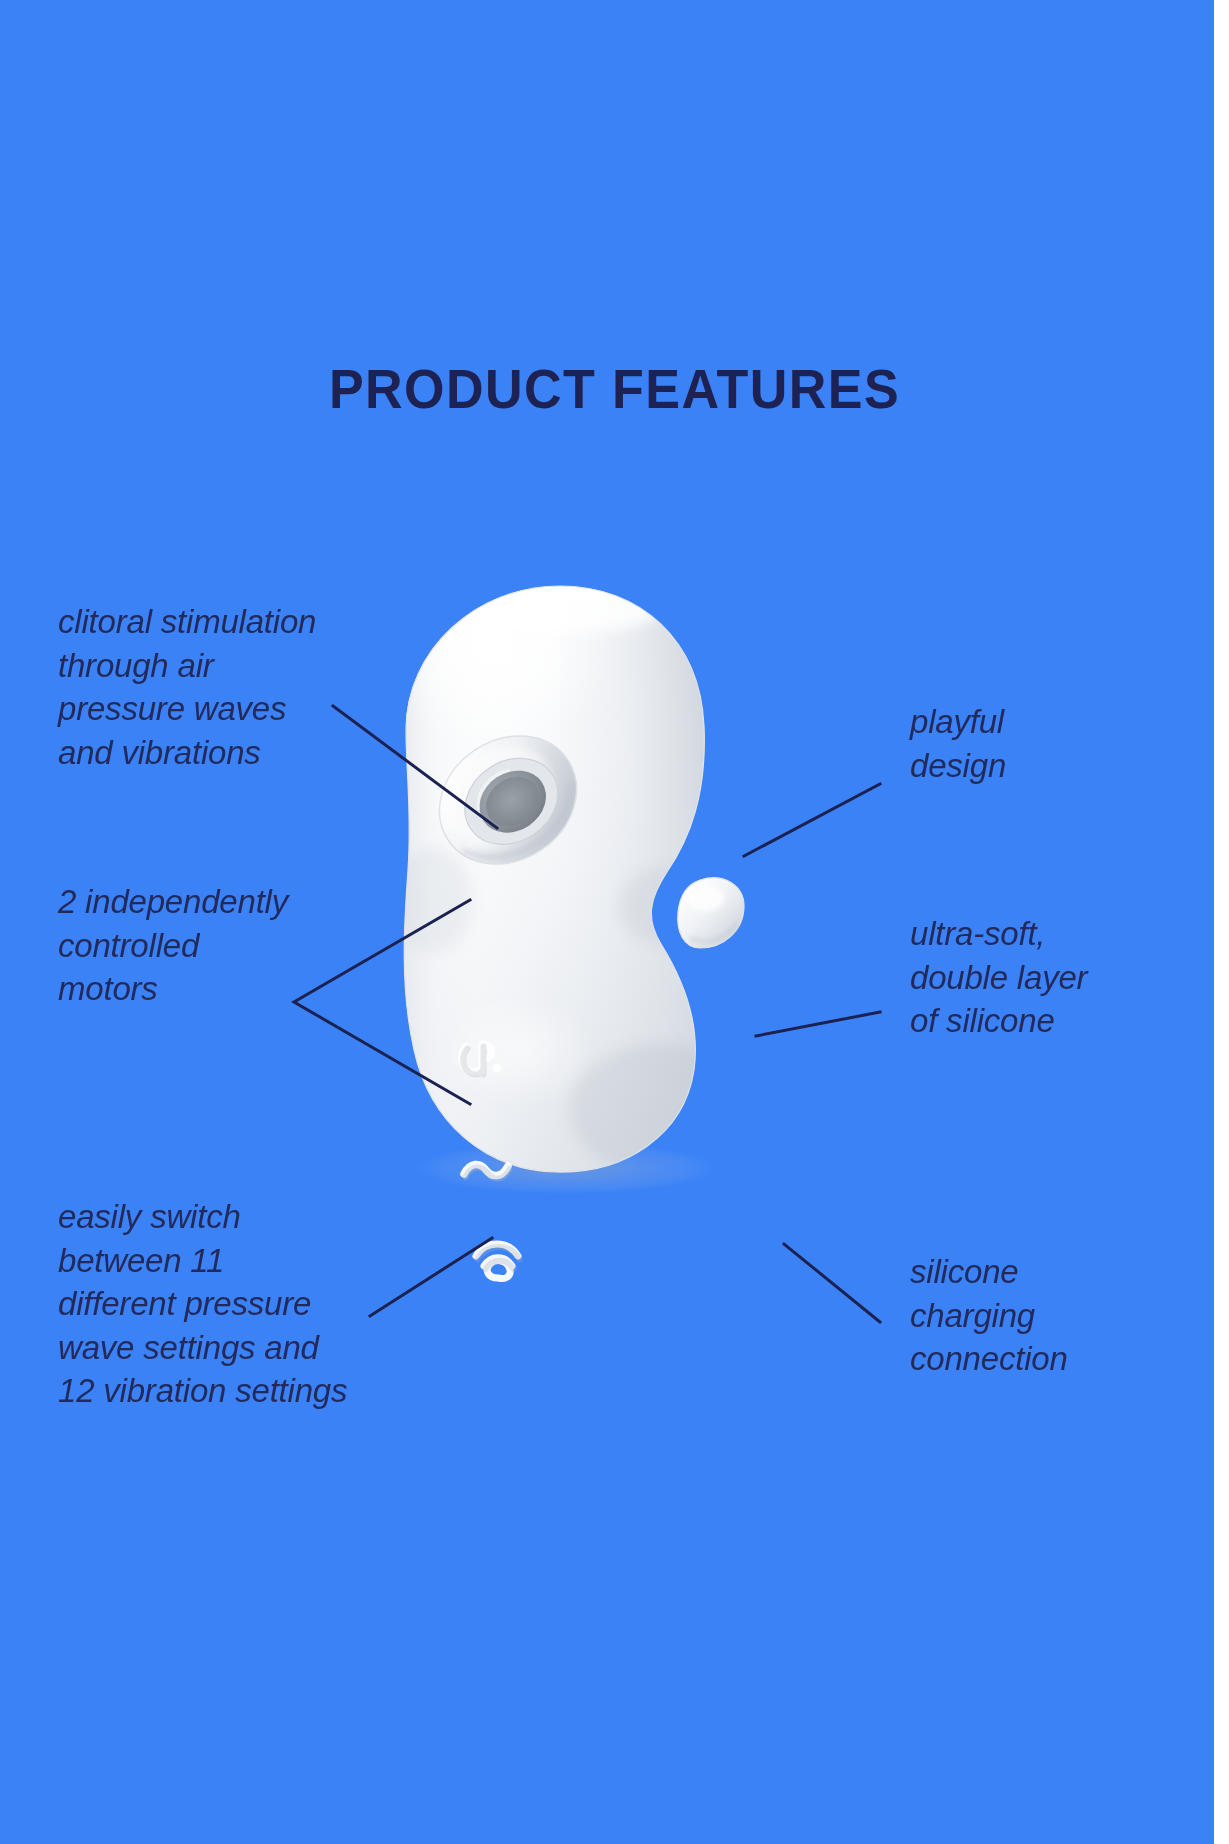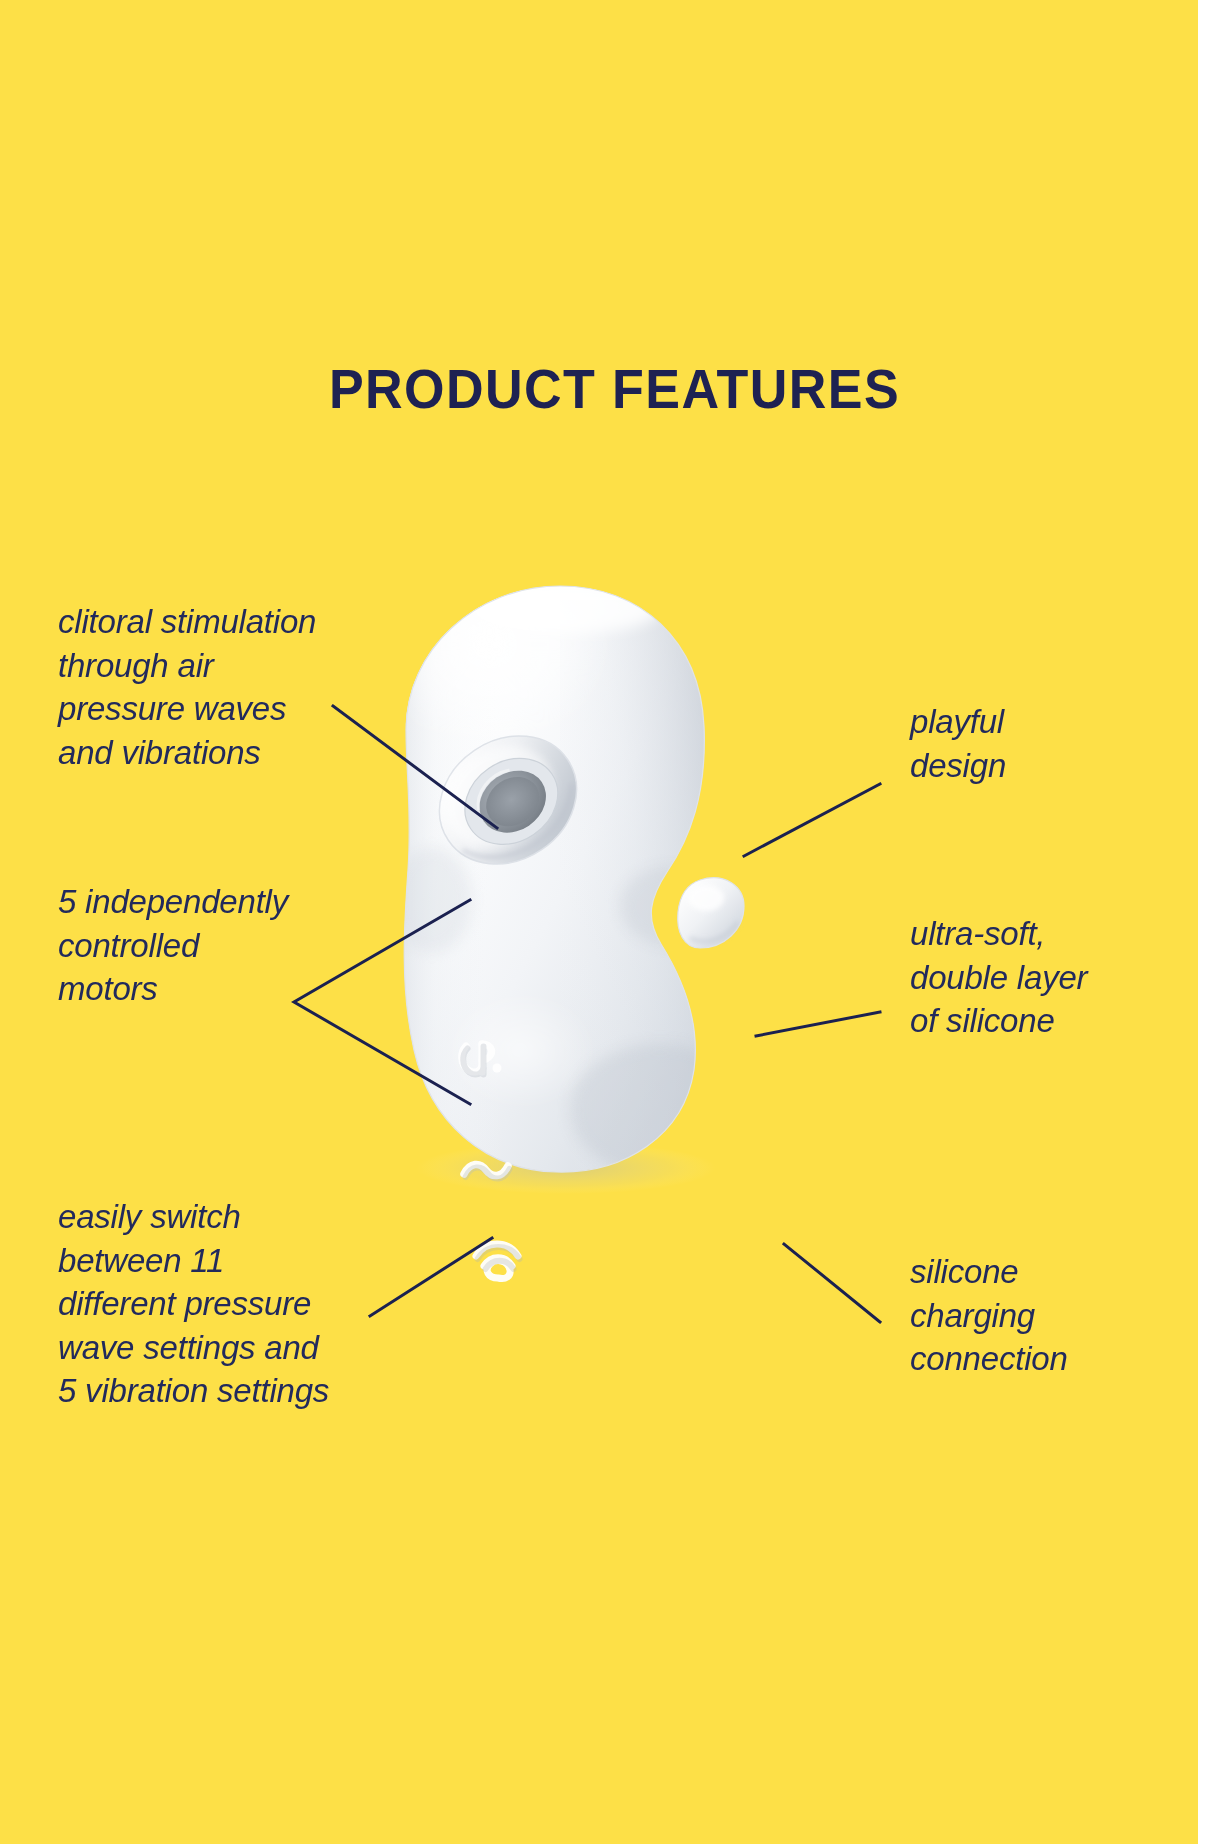--- a/index.html
+++ b/index.html
@@ -1,19 +1,19 @@
 <!DOCTYPE html>
 <html><head>
 <meta charset="utf-8">
 <style>
   html,body{margin:0;padding:0;background:#ffffff;}
   body{width:1229px;height:1844px;position:relative;overflow:hidden;
        font-family:"Liberation Sans",sans-serif;}
 
-  #stage{position:absolute;left:0;top:0;width:1198px;height:1844px;background:#fde047;}
+  #stage{position:absolute;left:0;top:0;width:1198px;height:1844px;background:#3b82f6;padding-left:16px;}
 
   
   #title{
     position:absolute;left:0;top:360px;width:1229px;text-align:center;
     font-family:"Liberation Sans",sans-serif;
     font-weight:bold;font-size:56px;letter-spacing:1.5px;
     color:#1e2252;line-height:1.05;
     transform:scaleX(0.93);transform-origin:center top;
     white-space:nowrap;
   }
@@ -251,29 +251,29 @@
 
       <line x1="880" y1="1322" x2="784" y2="1244"></line>
     </g>
   </svg>
 
   <div class="label" id="lbl-clitoral">clitoral stimulation
 through air
 pressure waves
 and vibrations</div>
 
-  <div class="label" id="lbl-motors">5 independently
+  <div class="label" id="lbl-motors">2 independently
 controlled
 motors</div>
 
   <div class="label" id="lbl-settings">easily switch
 between 11
 different pressure
 wave settings and
- 5 vibration settings</div>
+ 12 vibration settings</div>
 
   <div class="label right" id="lbl-silicone">ultra-soft,
 double layer
 of silicone</div>
 
   <div class="label right" id="lbl-playful">playful
 design</div>
 
   <div class="label right" id="lbl-magnetic">silicone
 charging

